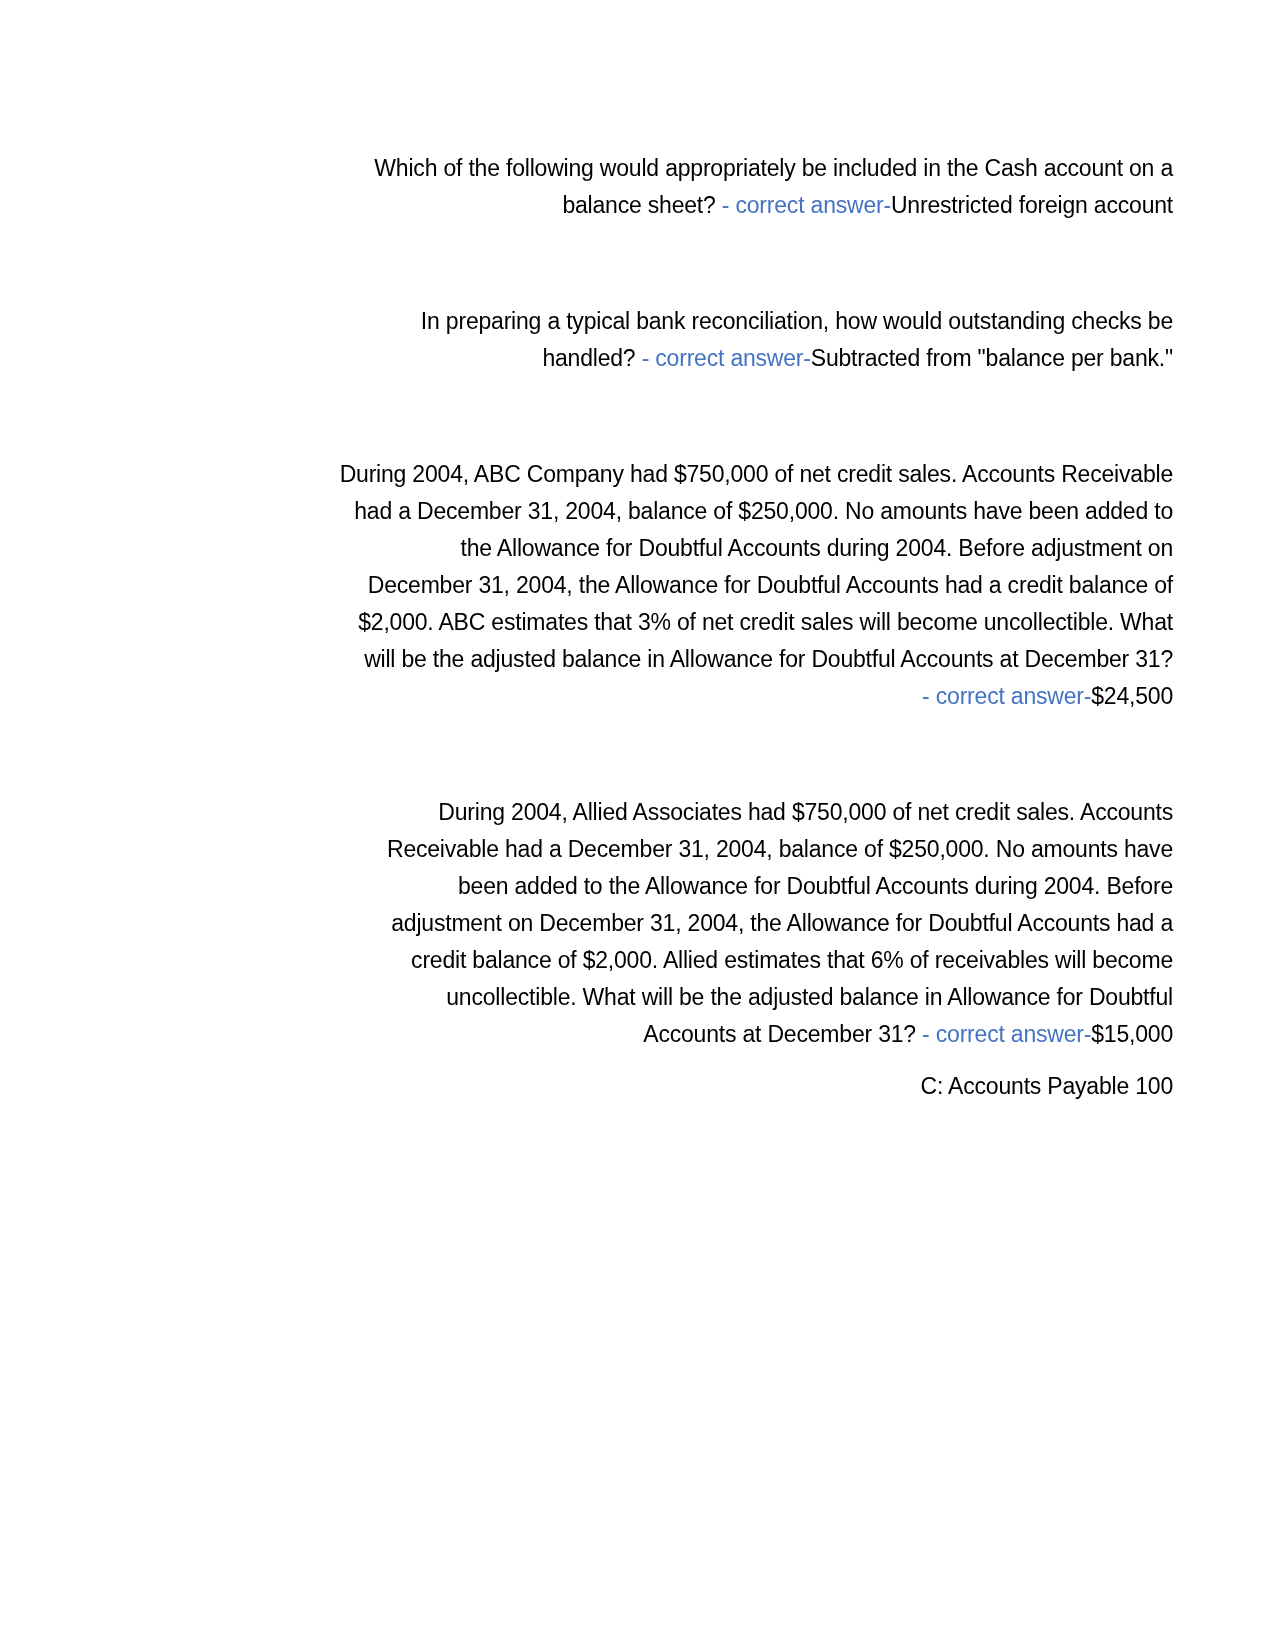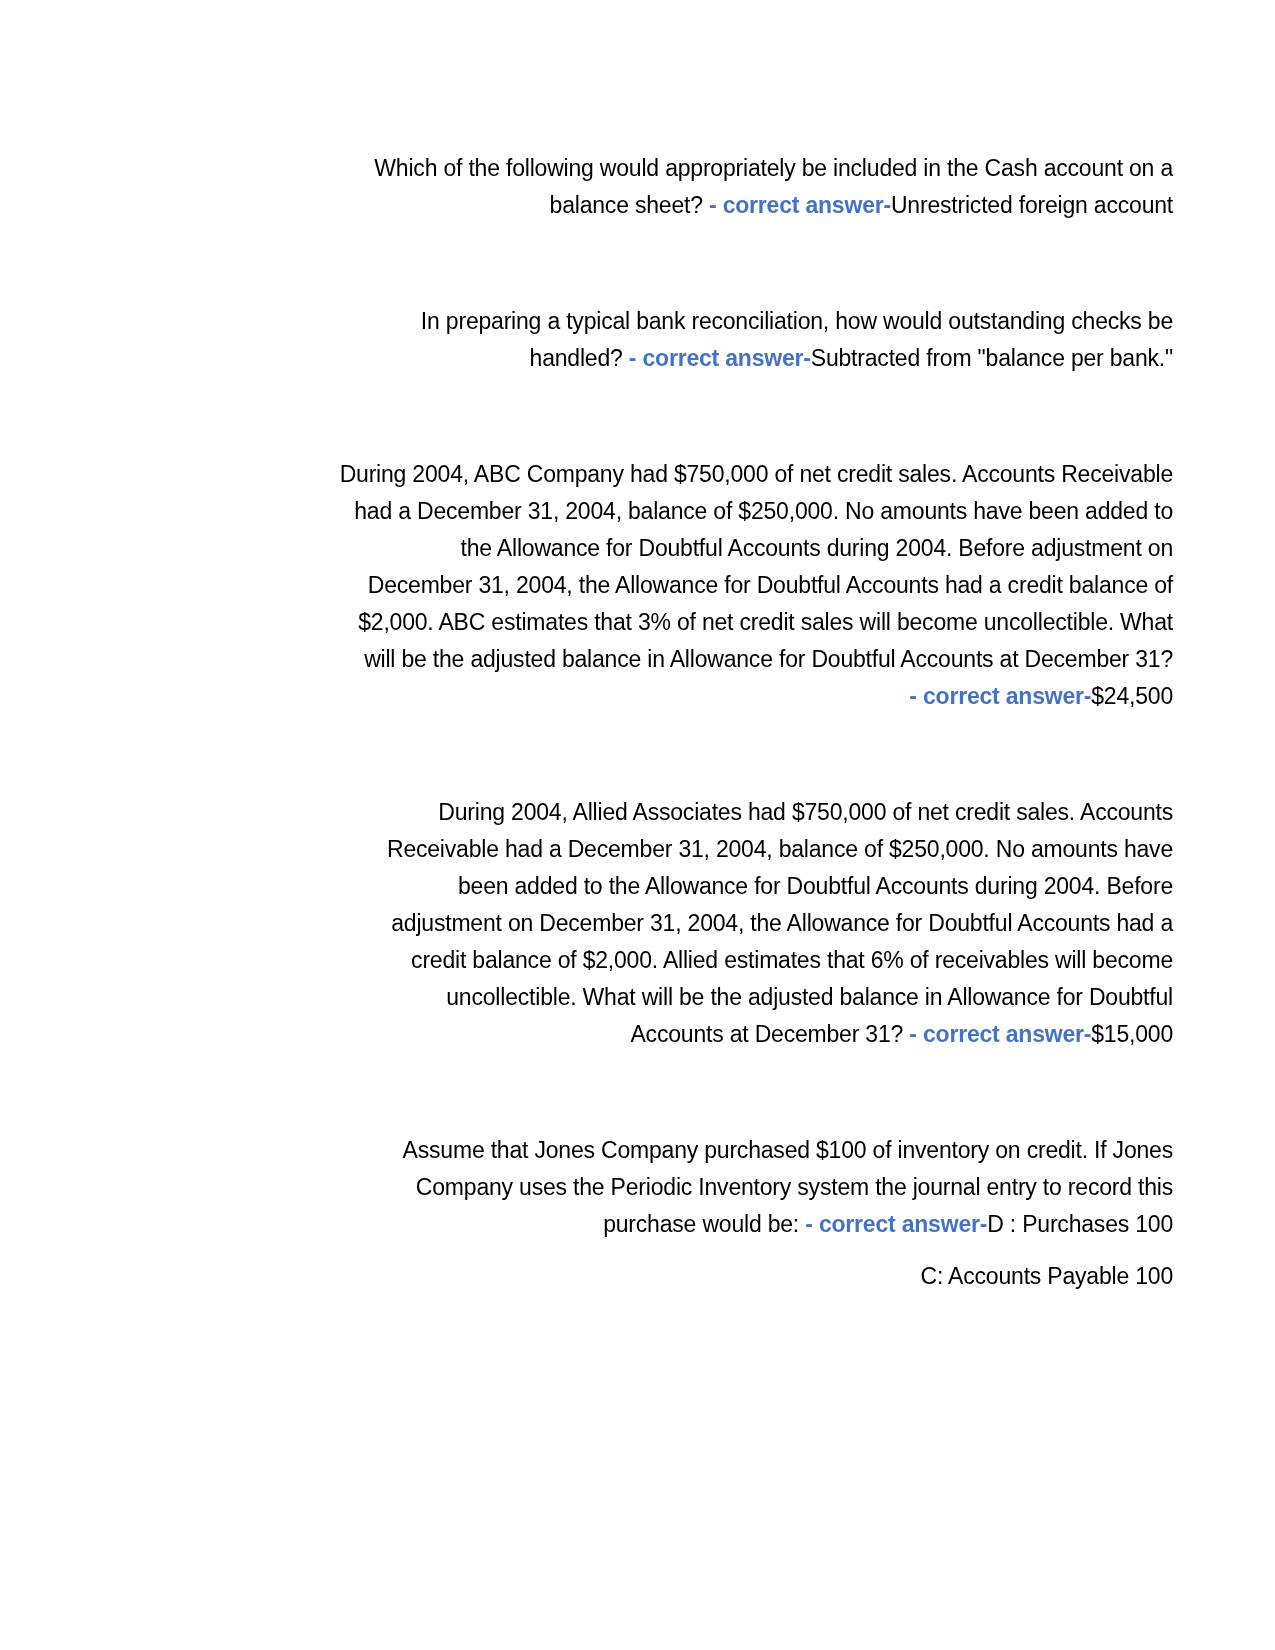--- a/index.html
+++ b/index.html
@@ -31,21 +31,21 @@
     color: #000000;
   }
   p.para.gap-section { margin-top: 79px; }
   p.para.gap-paragraph { margin-top: 15px; }
   span.run-normal {
     color: #000000;
     font-weight: normal;
   }
   span.run-answer {
     color: #4472C4;
-    font-weight: bold;
+    font-weight: normal;
   }
 </style>
 </head>
 <body>
 
 <div class="page">
   <div class="doc-body">
       <p class="para"><span class="run-normal">Which of the following would appropriately be included in the Cash account on a
 balance sheet? </span><span class="run-answer">- correct answer-</span><span class="run-normal">Unrestricted foreign account</span></p>
       <p class="para gap-section"><span class="run-normal">In preparing a typical bank reconciliation, how would outstanding checks be
@@ -57,18 +57,15 @@
 $2,000. ABC estimates that 3% of net credit sales will become uncollectible. What
 will be the adjusted balance in Allowance for Doubtful Accounts at December 31?
 </span><span class="run-answer">- correct answer-</span><span class="run-normal">$24,500</span></p>
       <p class="para gap-section"><span class="run-normal">During 2004, Allied Associates had $750,000 of net credit sales. Accounts
 Receivable had a December 31, 2004, balance of $250,000. No amounts have
 been added to the Allowance for Doubtful Accounts during 2004. Before
 adjustment on December 31, 2004, the Allowance for Doubtful Accounts had a
 credit balance of $2,000. Allied estimates that 6% of receivables will become
 uncollectible. What will be the adjusted balance in Allowance for Doubtful
 Accounts at December 31? </span><span class="run-answer">- correct answer-</span><span class="run-normal">$15,000</span></p>
-      <p class="para gap-section"><span class="run-normal">Assume that Jones Company purchased $100 of inventory on credit. If Jones
-Company uses the Periodic Inventory system the journal entry to record this
-purchase would be: </span><span class="run-answer">- correct answer-</span><span class="run-normal">D : Purchases 100</span></p>
       <p class="para gap-paragraph"><span class="run-normal"> C: Accounts Payable 100</span></p>
     </div>
 </div>
 
 </body></html>

